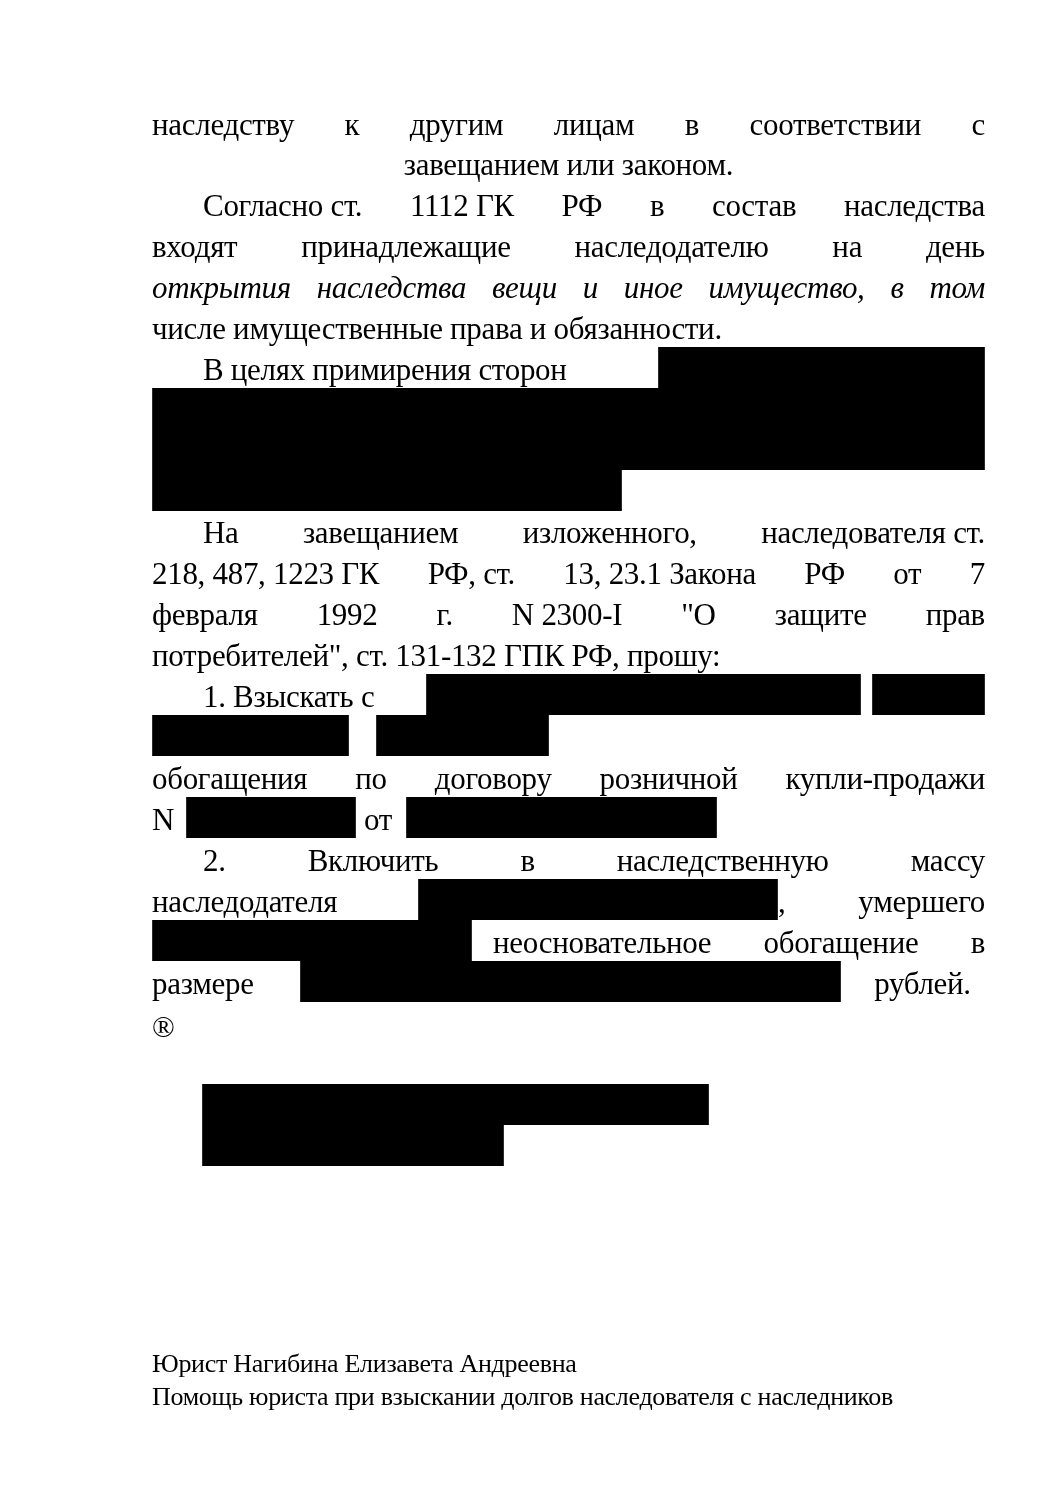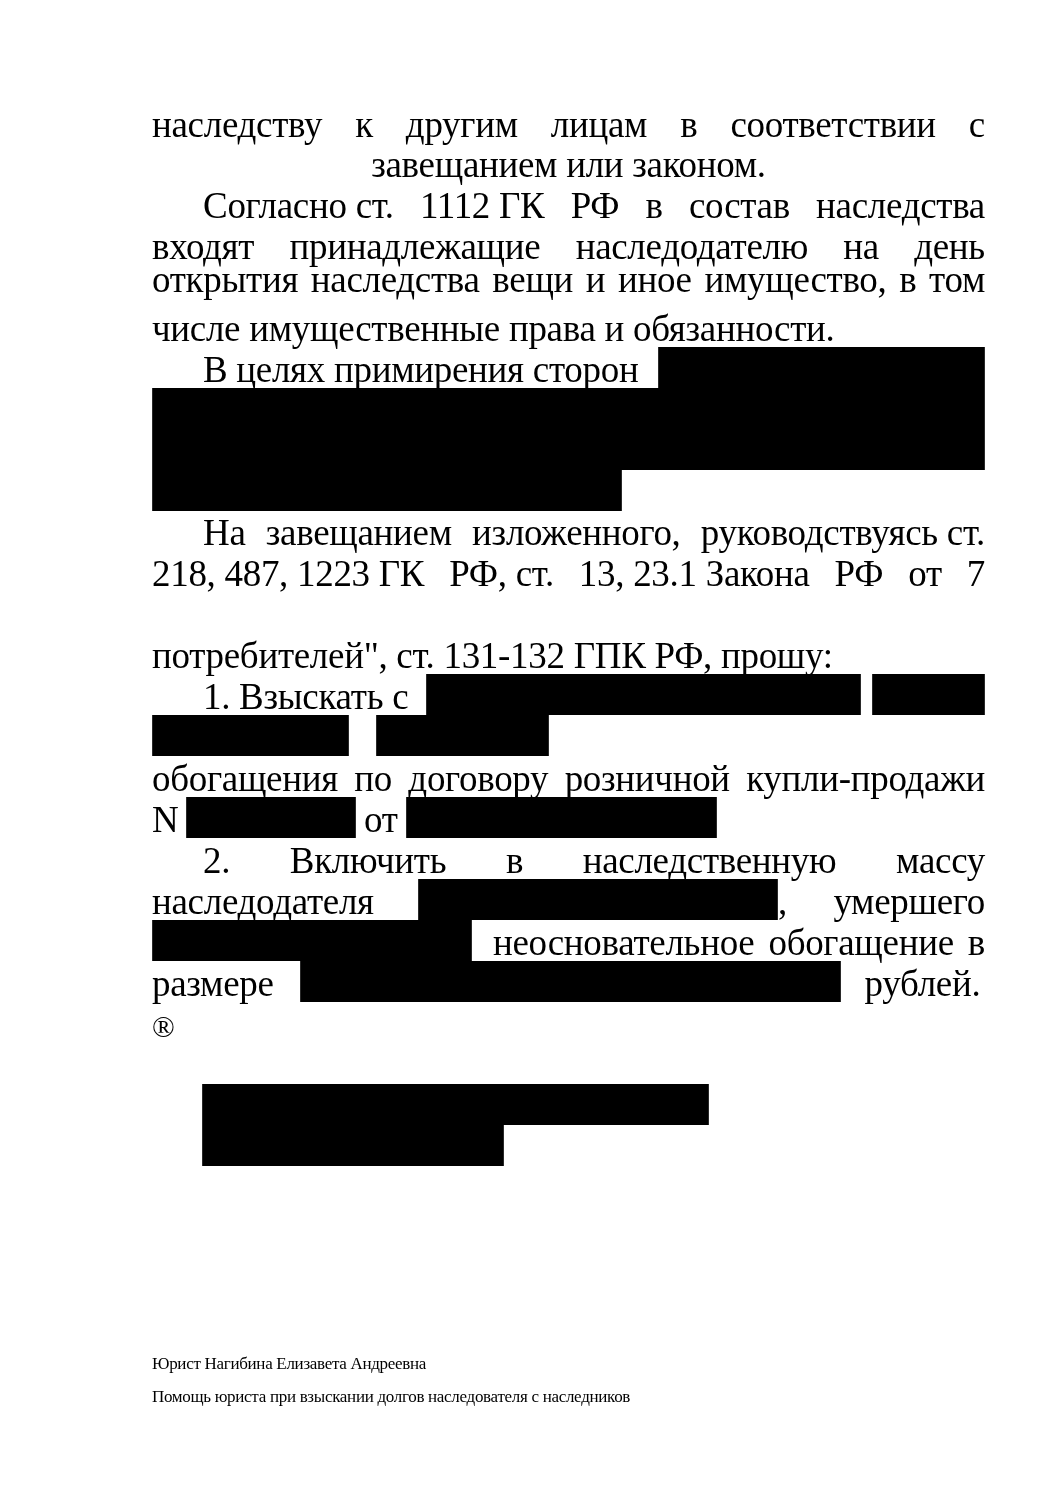--- a/index.html
+++ b/index.html
@@ -19,21 +19,21 @@
       position: absolute;
       left: 0; top: 0;
       width: 1061px; height: 1500px;
       background: #ffffff;
     }
     .line {
       position: absolute;
       left: 152px;
       width: 833px;
       height: 40px;
-      font-size: 37px;
+      font-size: 31px;
       line-height: 40px;
       white-space: nowrap;
       letter-spacing: -0.3px;
     }
     .justify {
       display: flex;
       justify-content: space-between;
       align-items: center;
     }
     .indent { left: 203px; width: 782px; }
@@ -41,21 +41,21 @@
       position: absolute;
       background: #000000;
       height: 41px;
       box-sizing: border-box;
       border-left: 1px solid #2a2a2a;
       border-right: 1px solid #2a2a2a;
     }
     .footer-line {
       position: absolute;
       left: 152px;
-      font-size: 17px;
+      font-size: 26px;
       line-height: 32px;
       white-space: nowrap;
       letter-spacing: -0.3px;
     }
     .mark {
       position: absolute;
       left: 152px;
       top: 1007px;
       font-size: 30px;
       line-height: 40px;
@@ -85,42 +85,51 @@
     <span>состав</span>
     <span>наследства</span>
   </div>
   <div class="line justify" style="top:227px;">
     <span>входят</span>
     <span>принадлежащие</span>
     <span>наследодателю</span>
     <span>на</span>
     <span>день</span>
   </div>
-  <div class="line" style="top:260px; text-align:justify; text-align-last:justify;">открытия наследства вещи и иное имущество, в том</div>
+  <div class="line" style="top:268px; text-align:justify; text-align-last:justify;font-style:italic;">открытия наследства вещи и иное имущество, в том</div>
   <div class="line indent" style="top:350px;">В целях примирения сторон</div>
 
   <div class="line" style="top:309px;">числе имущественные права и обязанности.</div>
   <div class="redact" style="left:658px; top:347px; width:327px;"></div>
   <div class="redact" style="left:152px; top:388px; width:833px;"></div>
   <div class="redact" style="left:152px; top:429px; width:833px;"></div>
   <div class="redact" style="left:152px; top:470px; width:470px;"></div>
 
   <div class="line indent justify" style="top:513px;">
     <span>На</span>
     <span>завещанием</span>
     <span>изложенного,</span>
-    <span>руководствуясь ст.</span>
+    <span>наследователя ст.</span>
   </div>
   <div class="line justify" style="top:554px;">
     <span>218, 487, 1223 ГК</span>
     <span>РФ, ст.</span>
     <span>13, 23.1 Закона</span>
     <span>РФ</span>
     <span>от</span>
     <span>7</span>
+  </div>
+  <div class="line justify" style="top:595px;">
+    <span>февраля</span>
+    <span>1992</span>
+    <span>г.</span>
+    <span>N 2300-I</span>
+    <span>"О</span>
+    <span>защите</span>
+    <span>прав</span>
   </div>
   <div class="line" style="top:636px;">потребителей", ст. 131-132 ГПК РФ, прошу:</div>
 
   <div class="line indent" style="top:677px;">1. Взыскать с</div>
   <div class="redact" style="left:426px; top:674px; width:435px;"></div>
   <div class="redact" style="left:872px; top:674px; width:113px;"></div>
 
   <div class="redact" style="left:152px; top:715px; width:197px;"></div>
   <div class="redact" style="left:376px; top:715px; width:173px;"></div>
 

